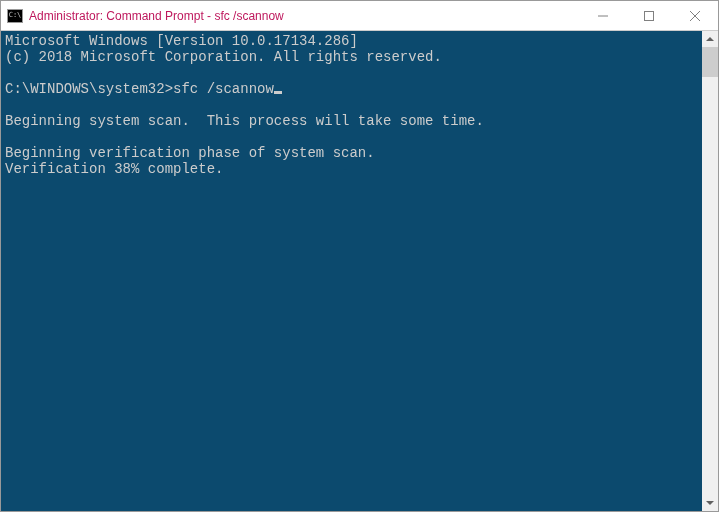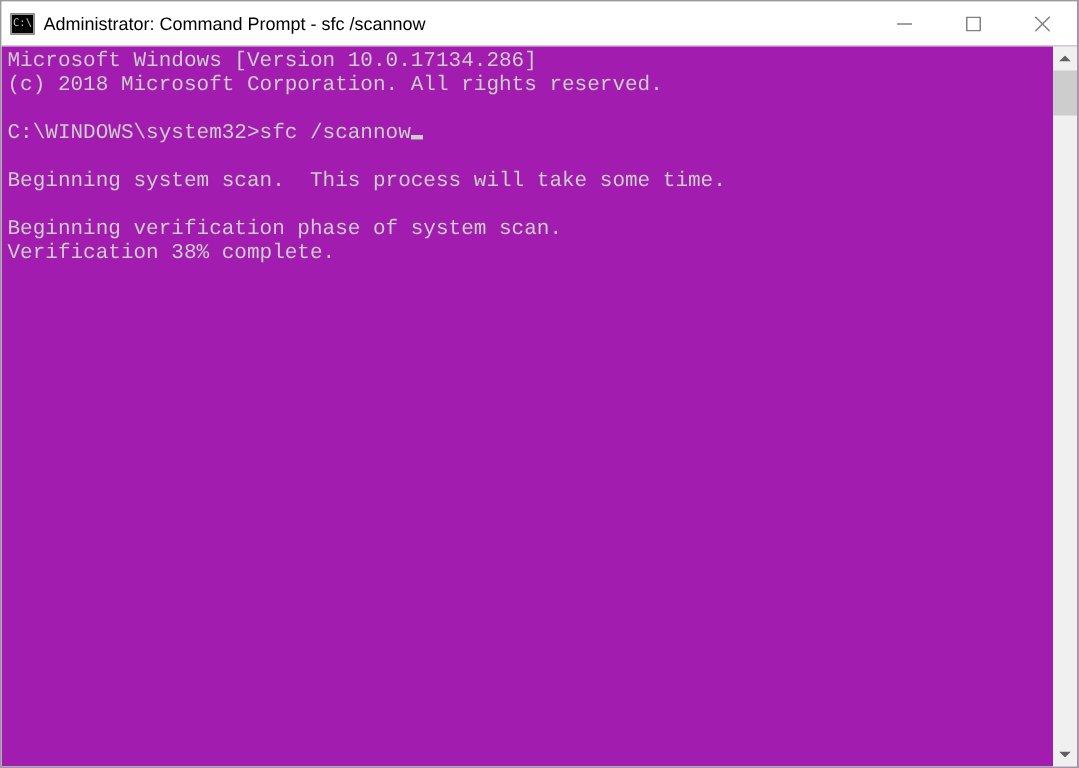--- a/index.html
+++ b/index.html
@@ -32,41 +32,41 @@
     }
     .titlebar-icon-text {
       color: #c0c0c0;
       font-size: 7px;
       font-family: Consolas, monospace;
       line-height: 1;
     }
     .titlebar-text {
       flex: 1;
       font-size: 12px;
-      color: #000000;
+      color: #be185d;
       white-space: nowrap;
       overflow: hidden;
     }
     .titlebar-controls {
       display: flex;
       height: 100%;
     }
     .titlebar-btn {
       width: 46px;
       height: 100%;
       display: flex;
       align-items: center;
       justify-content: center;
       color: #808080;
     }
     .titlebar-btn svg { stroke: currentColor; fill: none; }
     .console {
       width: 100%;
       height: calc(100% - 30px);
-      background: #a21caf;
+      background: #0c4a6e;
       position: relative;
       display: flex;
     }
     .console-content {
       flex: 1;
       padding: 2px 4px;
       font-family: Consolas, "Courier New", monospace;
       font-size: 14px;
       line-height: 16px;
       color: #cccccc;

